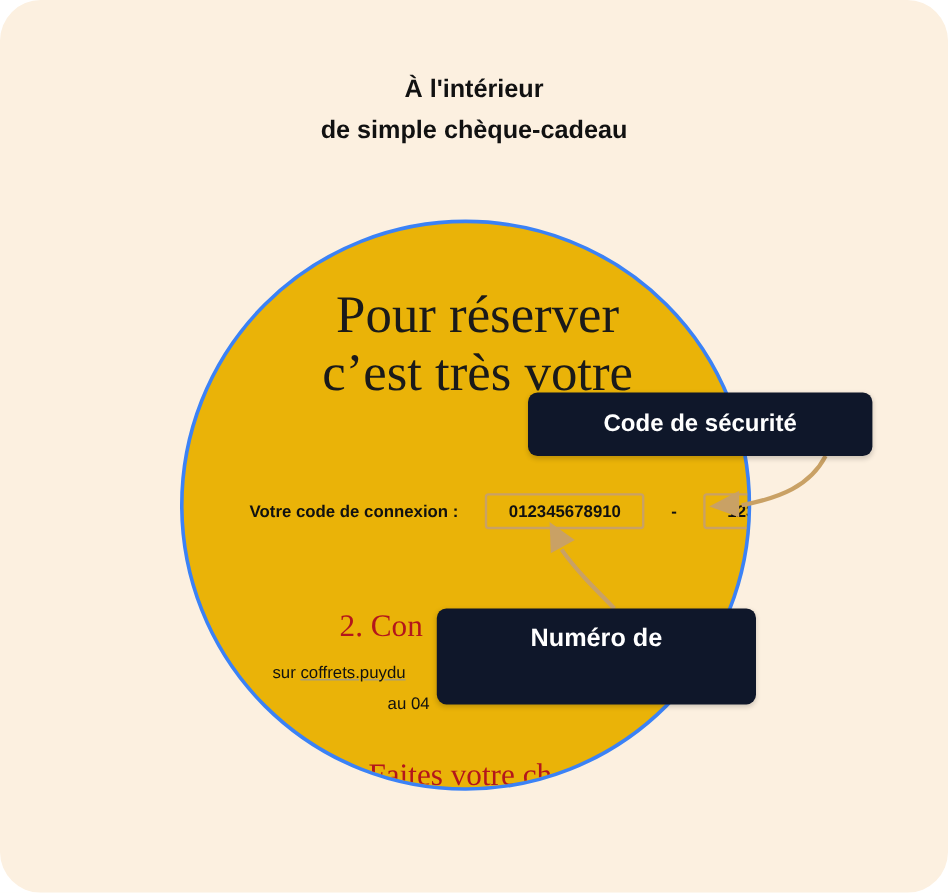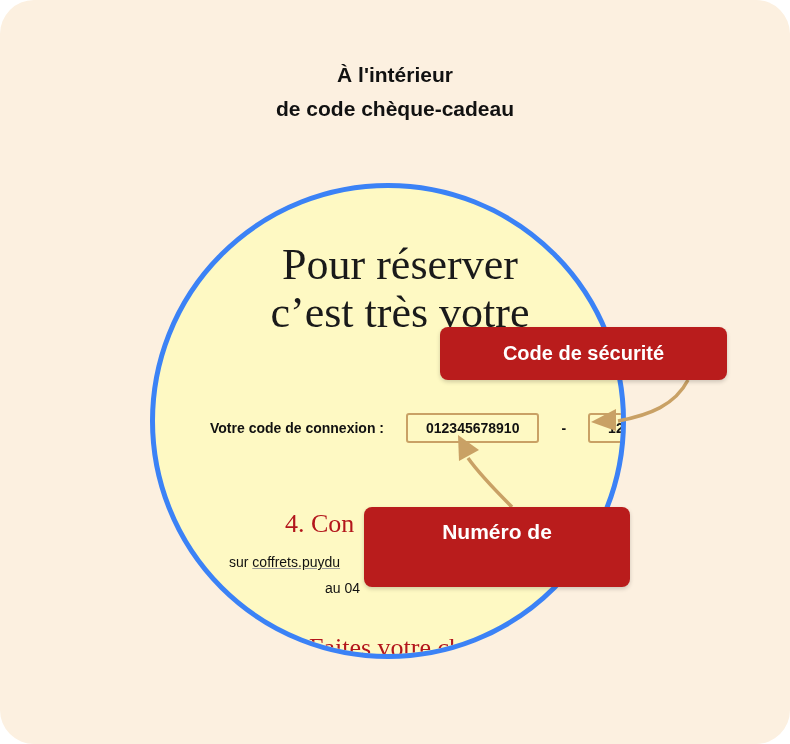--- a/index.html
+++ b/index.html
@@ -9,21 +9,21 @@
       background: #fcf0e0; border-radius: 34px; text-decoration: underline;
     }
     .title {
       position: absolute; left: 0; top: 58px; width: 790px; text-align: center;
       font-family: "Liberation Sans", sans-serif; font-weight: 700; font-size: 21px;
       line-height: 34px; color: #111111; margin: 0;
     }
     .title span { display: block; }
     .circle {
       position: absolute; left: 150px; top: 183px; width: 476px; height: 476px;
-      border-radius: 50%; background: #fef9c3; border: 5px solid #3b82f6;
+      border-radius: 50%; background: #eab308; border: 3px solid #3b82f6;
       box-sizing: border-box; overflow: hidden;
     }
     .circle-inner { position: absolute; left: -150px; top: -183px; width: 790px; height: 744px; }
     .headline {
       position: absolute; left: 0; top: 236px; width: 790px; text-align: center;
       font-family: "Liberation Serif", "DejaVu Serif", serif; font-size: 44px;
       line-height: 48px; color: #1a1a1a; margin: 0; font-weight: 400;
     }
     .headline span { display: block; }
     .code-row {
@@ -48,53 +48,53 @@
     .step-line a { color: #111; text-decoration: underline; text-decoration-color: #999; }
     .step-phone {
       position: absolute; left: 320px; top: 575px;
       font-family: "Liberation Sans", sans-serif; font-size: 14px; color: #111;
     }
     .step2-title {
       position: absolute; left: 304px; top: 628px;
       font-family: "Liberation Serif", serif; font-size: 26px; color: #b3161c;
     }
     .tag {
-      position: absolute; background: #b91c1c; color: #ffffff; border-radius: 8px;
+      position: absolute; background: #0f172a; color: #ffffff; border-radius: 8px;
       font-family: "Liberation Sans", sans-serif; font-weight: 700; text-align: center;
       box-shadow: 0 2px 4px rgba(0,0,0,0.18);
     }
     .tag-security { left: 440px; top: 327px; width: 287px; height: 53px; font-size: 20px; line-height: 53px; }
     .tag-number { left: 364px; top: 507px; width: 266px; height: 80px; font-size: 21px; line-height: 30px; padding-top: 10px; box-sizing: border-box; }
     .tag-number span { display: block; }
     svg.arrows { position: absolute; left: 0; top: 0; pointer-events: none; }
   </style>
 </head>
 <body>
 
 <div class="card">
   <h2 class="title">
     <span>À l'intérieur</span>
-    <span>de code chèque-cadeau</span>
+    <span>de simple chèque-cadeau</span>
   </h2>
 
   <div class="circle">
     <div class="circle-inner">
       <h1 class="headline">
         <span>Pour réserver</span>
         <span>c’est très votre</span>
       </h1>
 
       <div class="code-row">
         <span class="code-label">Votre code de connexion :</span>
         <span class="code-box">012345678910</span>
         <span class="dash">-</span>
         <span class="code-box">123</span>
       </div>
 
-      <div class="step-title">4. Con</div>
+      <div class="step-title">2. Con</div>
       <div class="step-line">
         <span>sur </span><a>coffrets.puydu</a>
       </div>
       <div class="step-phone">au 04</div>
       <div class="step2-title">Faites votre ch</div>
     </div>
   </div>
 
   <svg class="arrows" width="790" height="744" viewBox="0 0 790 744">
     <g>

